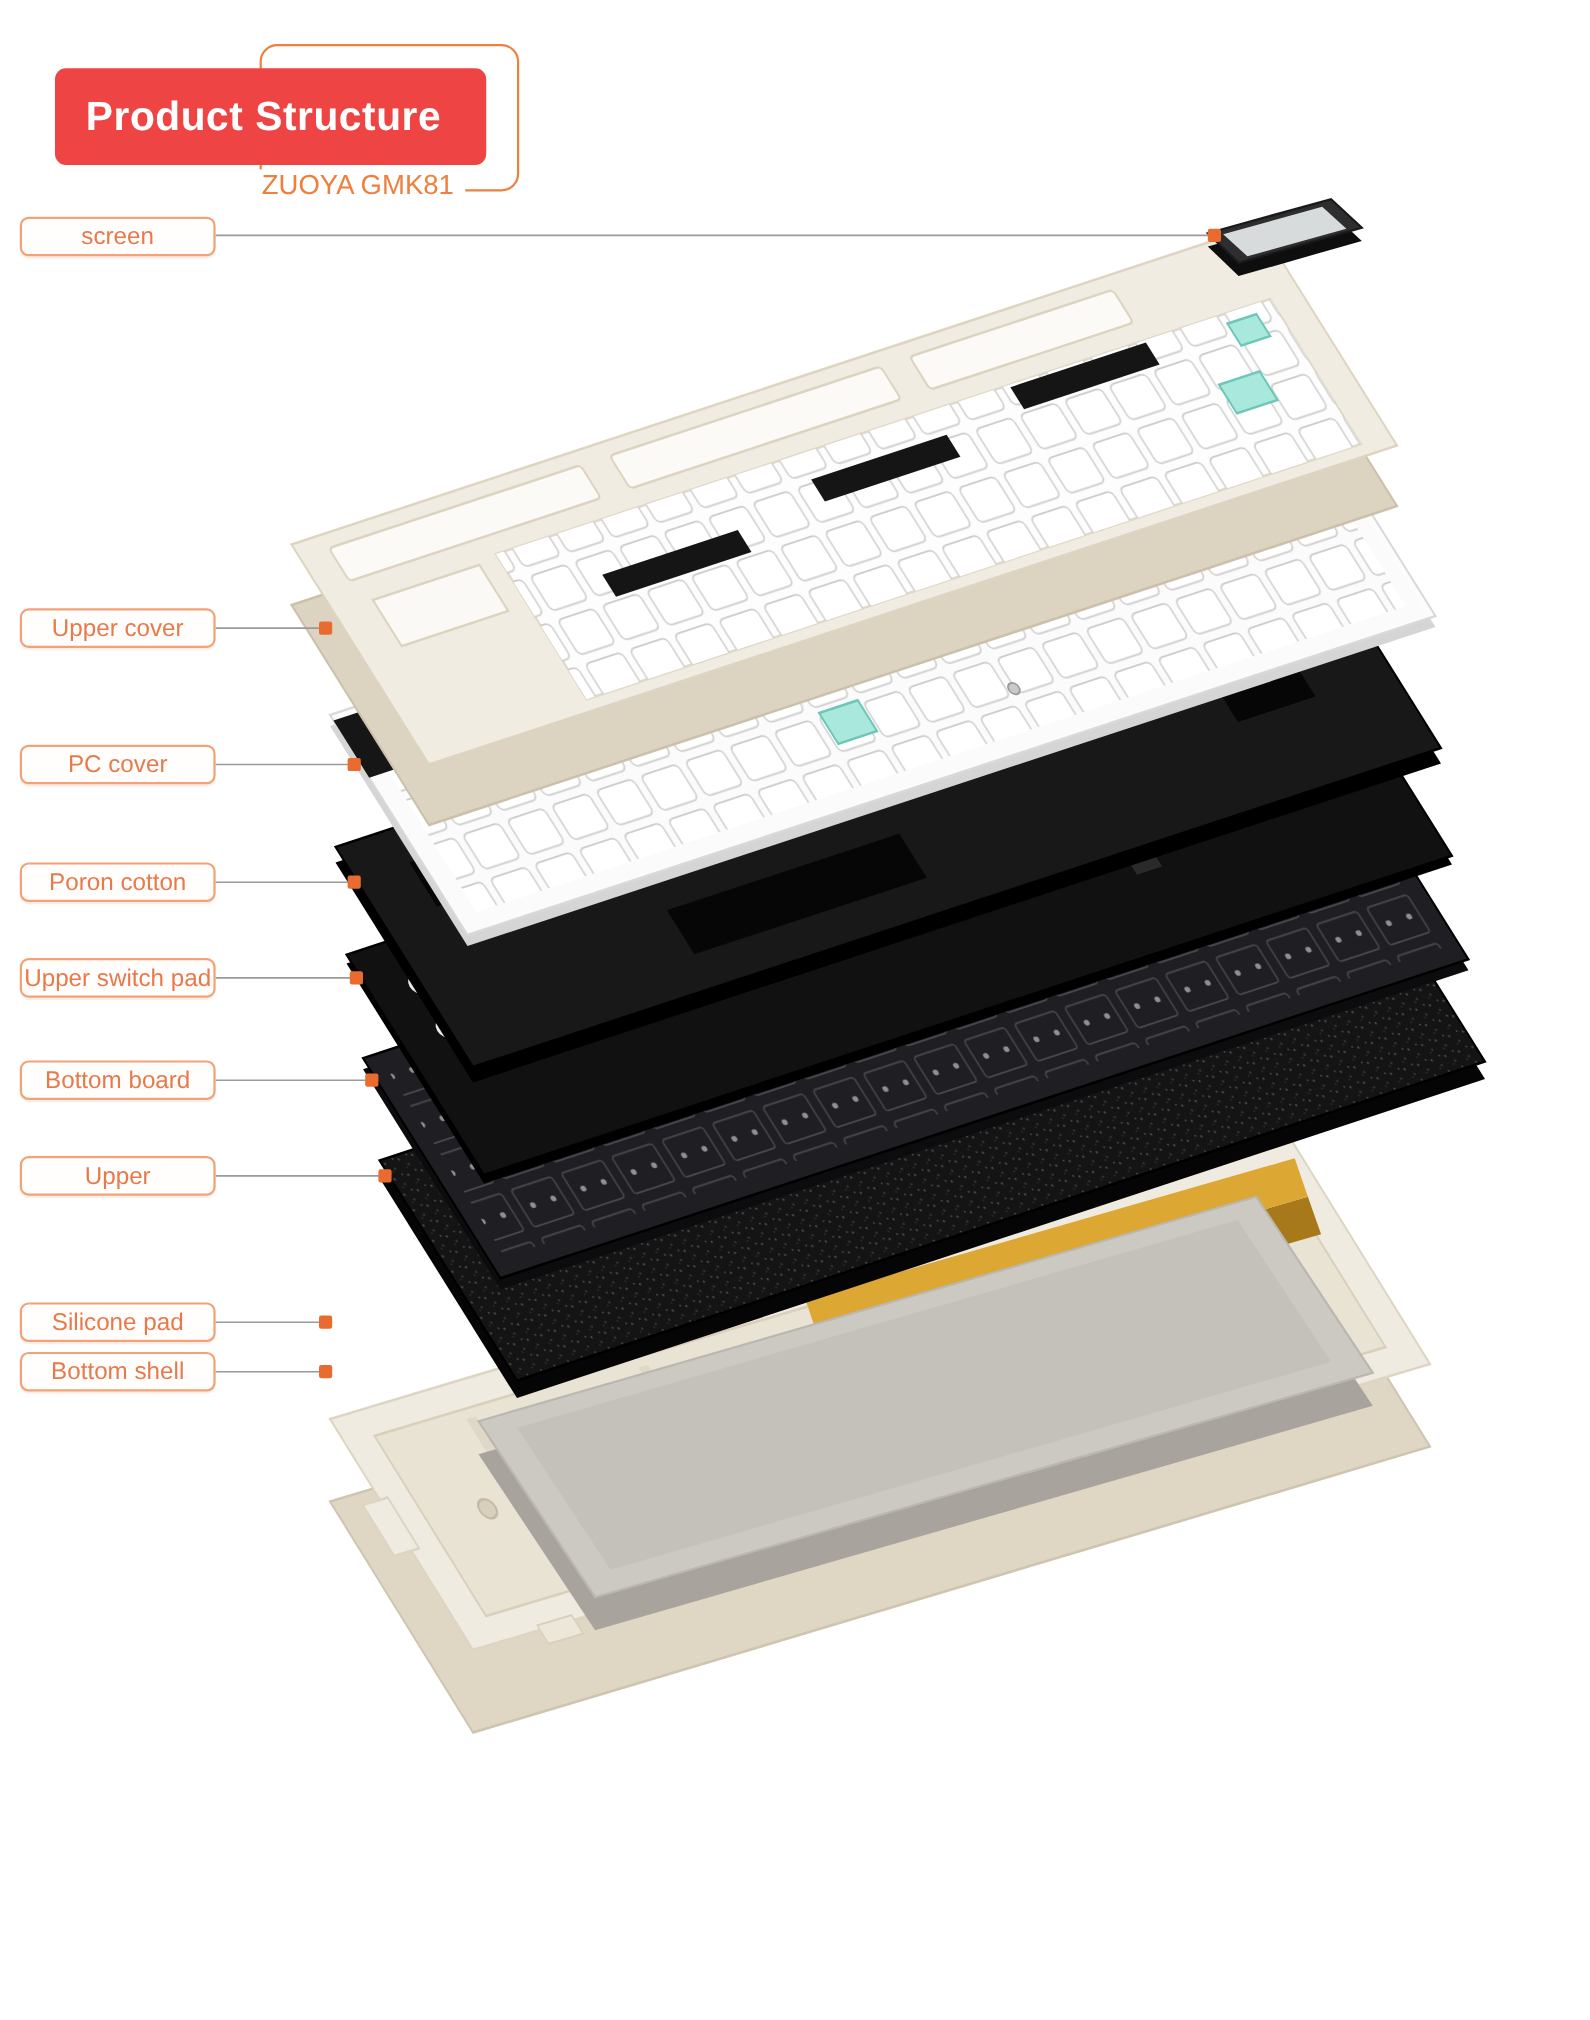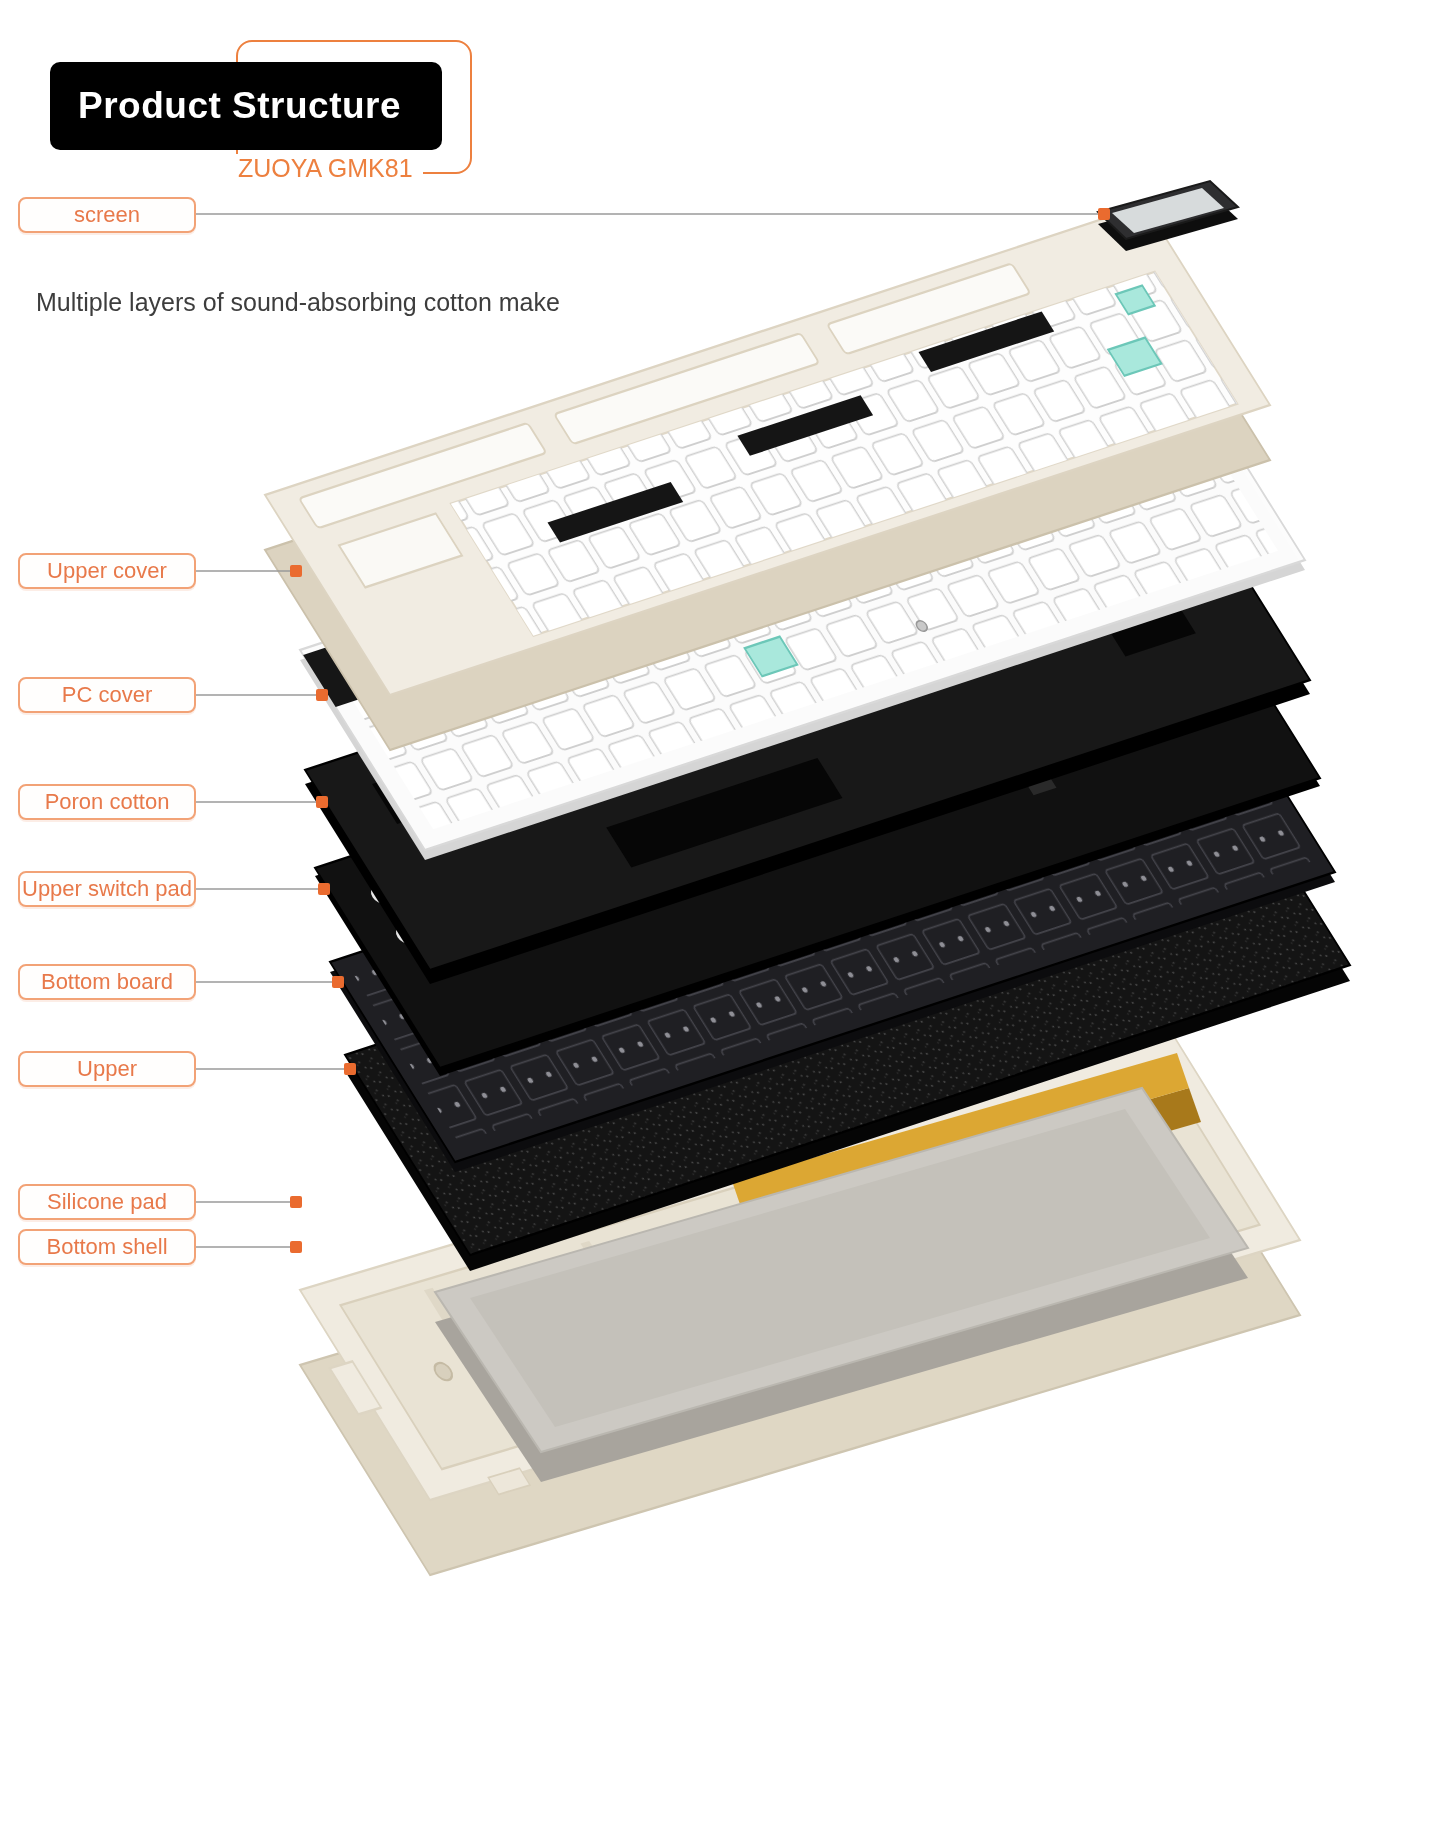--- a/index.html
+++ b/index.html
@@ -4,21 +4,21 @@
 <style>
   html,body{margin:0;padding:0;background:#ffffff;}
   body{width:1445px;height:1836px;position:relative;overflow:hidden;
        font-family:"Liberation Sans",sans-serif;}
   .art{position:absolute;left:0;top:0;z-index:1;}
 
   
   .title-outline{position:absolute;left:236px;top:40px;width:232px;height:130px;
     border:2px solid #ED803F;border-radius:16px;z-index:2;background:transparent;}
   .title-box{position:absolute;left:50px;top:62px;width:392px;height:88px;
-    background:#000000;border-radius:10px;display:flex;align-items:center;
+    background:#ef4444;border-radius:10px;display:flex;align-items:center;
     padding-left:28px;box-sizing:border-box;z-index:3;}
   .title-box .title-text{color:#ffffff;font-size:37px;font-weight:bold;letter-spacing:0.5px;}
   .subtitle{position:absolute;left:228px;top:154px;z-index:4;color:#ED803F;
     font-size:25px;background:#ffffff;padding:0 10px;}
 
   
   .desc{position:absolute;left:36px;top:284px;z-index:4;color:#3d3d3d;
     font-size:25px;line-height:36px;}
 
   
@@ -227,21 +227,20 @@
   </g>
 </svg>
 
 <div class="title-outline"></div>
 <div class="title-box">
   <span class="title-text">Product Structure</span>
 </div>
 <div class="subtitle">ZUOYA GMK81</div>
 
 <div class="desc">
-  <div>Multiple layers of sound-absorbing cotton make</div>
 </div>
 
 <div class="label lb-screen">screen</div>
 <div class="label lb-upper">Upper cover</div>
 <div class="label lb-pc">PC cover</div>
 <div class="label lb-poron">Poron cotton</div>
 <div class="label lb-ixpe">Upper switch pad</div>
 <div class="label lb-circuit">Bottom board</div>
 <div class="label lb-sponge">Upper</div>
 <div class="label lb-silicone">Silicone pad</div>

